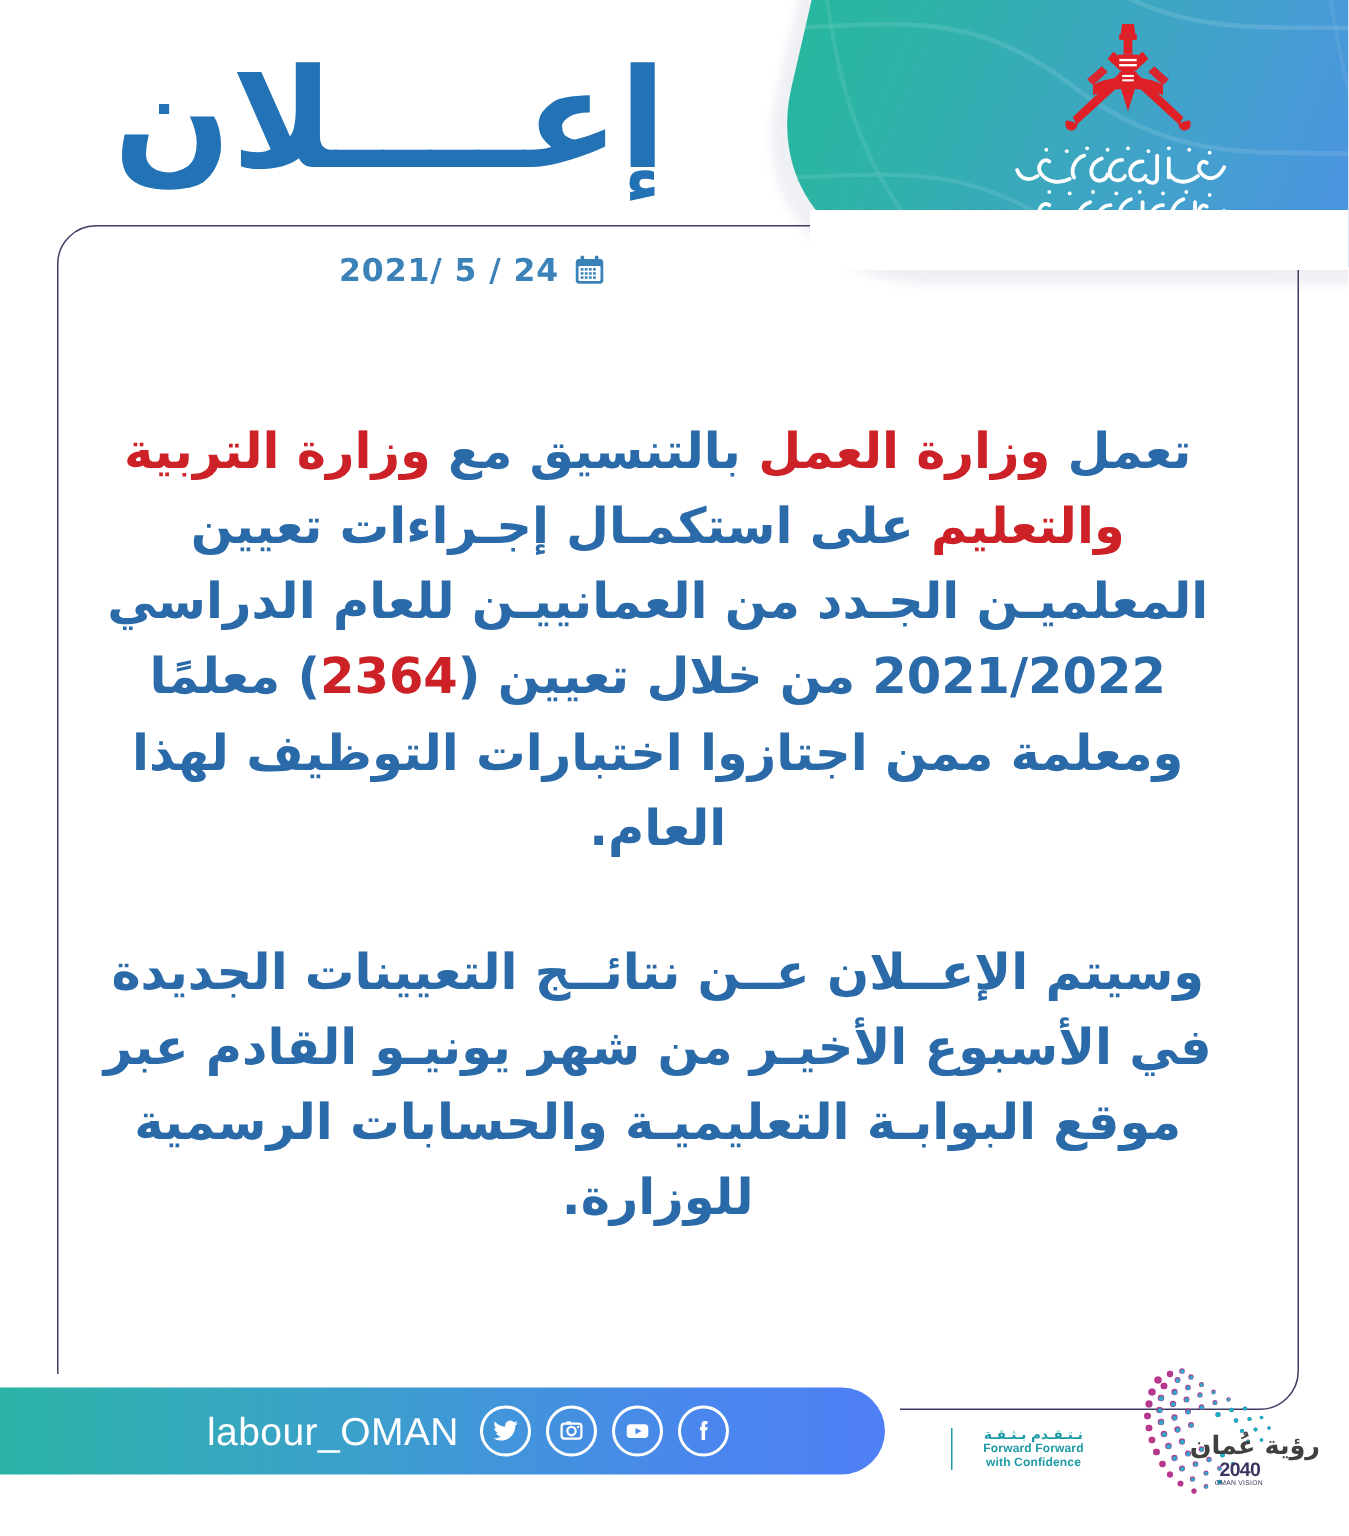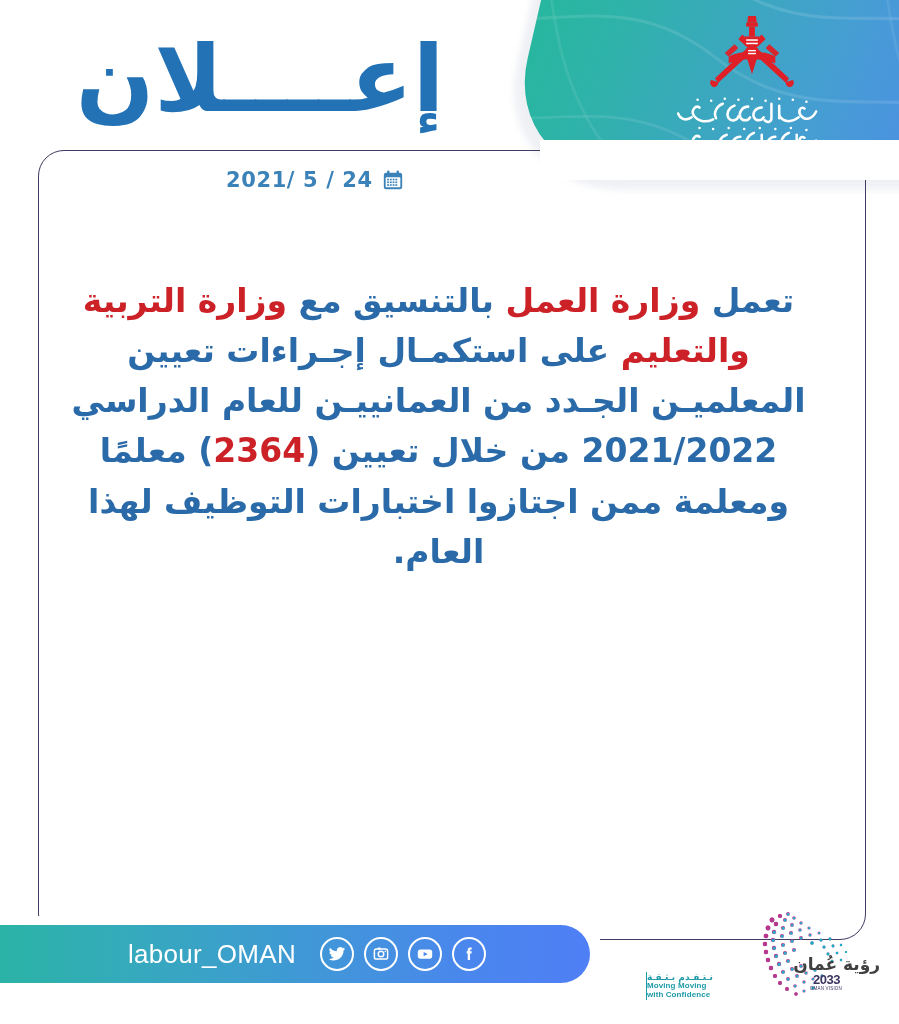--- a/index.html
+++ b/index.html
@@ -157,50 +157,49 @@
     display:flex;align-items:center;justify-content:flex-end;
     padding-right:104px;
     box-sizing:border-box;
     gap:14px;
   }
   .social-handle{
     color:#ffffff;
     font-size:26px;
     font-weight:400;
     letter-spacing:.3px;
-    margin-right:10px;
+    margin-right:0;
     font-family:"Liberation Sans",sans-serif;
   }
   .social-icons{display:flex;align-items:center;gap:10px;}
   .sicon{
     width:34px;height:34px;
     border:2px solid #ffffff;
     border-radius:50%;
     display:flex;align-items:center;justify-content:center;
     box-sizing:border-box;
   }
   .sicon svg{display:block;}
 
   
   .vision-wrap{
     position:absolute;
     left:634px;top:906px;
     width:248px;height:104px;
   }
   .vision-tagline{
     position:absolute;
-    left:12px;top:46px;
+    left:0;top:46px;
     width:108px;
-    text-align:left;
+    text-align:center;
     color:#1d9aa6;
     line-height:1.12;
     direction:rtl;
     border-left:1.5px solid #1d9aa6;
     padding-left:0;
-    margin-top:20px;
   }
   .tag-ar{font-size:9px;font-weight:700;letter-spacing:1px;display:block;}
   .tag-en{font-size:8px;font-weight:700;display:block;color:#1d9aa6;letter-spacing:.1px;font-family:"Liberation Sans",sans-serif;}
   .vision-mark{
     position:absolute;
     left:108px;top:0;
     width:140px;height:104px;
   }
   .vision-text-ar{
     position:absolute;
@@ -340,20 +339,21 @@
         <rect x="5.6" y="16.6" width="2" height="1.8"></rect>
           <rect x="8.6" y="16.6" width="2" height="1.8"></rect>
         <rect x="11.6" y="16.6" width="2" height="1.8"></rect>
           <rect x="14.6" y="16.6" width="2" height="1.8"></rect>
       </g>
     </svg>
   </div>
 
   <div class="body-text">
     <p class="para p1"><span>تعمل </span><span class="hl-red">وزارة العمل</span><span> بالتنسيق مع </span><span class="hl-red">وزارة التربية والتعليم</span><span> على استكمـال إجـراءات تعيين المعلميـن الجـدد من العمانييـن للعام الدراسي 2021/2022 من خلال تعيين (</span><span class="hl-red">2364</span><span>) معلمًا ومعلمة ممن اجتازوا اختبارات التوظيف لهذا العام.</span></p>
+    <p class="para p2"><span>وسيتم الإعــلان عــن نتائــج التعيينات الجديدة في الأسبوع الأخيـر من شهر يونيـو القادم عبر موقع البوابـة التعليميـة والحسابات الرسمية للوزارة.</span></p>
   </div>
 
   <div class="social-bar">
     <span class="social-handle">labour_OMAN</span>
     <div class="social-icons">
       <a class="sicon">
         <svg width="18" height="18" viewBox="0 0 24 24">
             <path fill="#ffffff" d="M23 4.9a9 9 0 0 1-2.6.7 4.5 4.5 0 0 0 2-2.5 9 9 0 0 1-2.9 1.1 4.5 4.5 0 0 0-7.7 4.1A12.8 12.8 0 0 1 2.6 3.6a4.5 4.5 0 0 0 1.4 6 4.4 4.4 0 0 1-2-.6 4.5 4.5 0 0 0 3.6 4.4 4.5 4.5 0 0 1-2 .1 4.5 4.5 0 0 0 4.2 3.1A9 9 0 0 1 1 18.5a12.7 12.7 0 0 0 6.9 2c8.3 0 12.8-6.8 12.8-12.7v-.6A9 9 0 0 0 23 4.9z"></path>
           </svg>
       </a>
@@ -375,21 +375,21 @@
         <svg width="18" height="18" viewBox="0 0 24 24">
             <path fill="#ffffff" d="M15.6 8.4h-2.2V7c0-.7.4-.9.8-.9h1.4V3.2h-2.1c-2.6 0-3.2 1.9-3.2 3.2v2h-1.4v3h1.4v8.6h3.1v-8.6h2l.2-3z"></path>
           </svg>
       </a>
     </div>
   </div>
 
   <div class="vision-wrap">
     <div class="vision-tagline">
       <span class="tag-ar">نـتـقـدم بـثـقـة</span>
-      <span class="tag-en">Moving Moving</span>
+      <span class="tag-en">Forward Forward</span>
       <span class="tag-en">with Confidence</span>
     </div>
     <div class="vision-mark">
       <svg width="140" height="104" viewBox="0 0 140 104">
         <defs>
           <radialGradient id="swirlg" cx="55%" cy="58%" r="60%">
             <stop offset="0%" stop-color="#17b0c4"></stop>
             <stop offset="45%" stop-color="#2a9fc9"></stop>
             <stop offset="75%" stop-color="#a23a8e"></stop>
             <stop offset="100%" stop-color="#c0308a"></stop>
@@ -486,18 +486,18 @@
             <circle cx="95" cy="47" r="1.3"></circle>
             <circle cx="104" cy="46" r="1.1"></circle>
           <circle cx="90" cy="55" r="1.3"></circle>
             <circle cx="99" cy="54" r="1.2"></circle>
             <circle cx="80" cy="70" r="1.4"></circle>
           <circle cx="73" cy="64" r="1.6"></circle>
             <circle cx="71" cy="82" r="1.5"></circle>
         </g>
       </svg>
       <div class="vision-text-ar">رؤية عُمان</div>
-      <div class="vision-2040">2033</div>
+      <div class="vision-2040">2040</div>
       <div class="vision-2040-sub">OMAN VISION</div>
     </div>
   </div>
 
 </div>
 
 </body></html>

